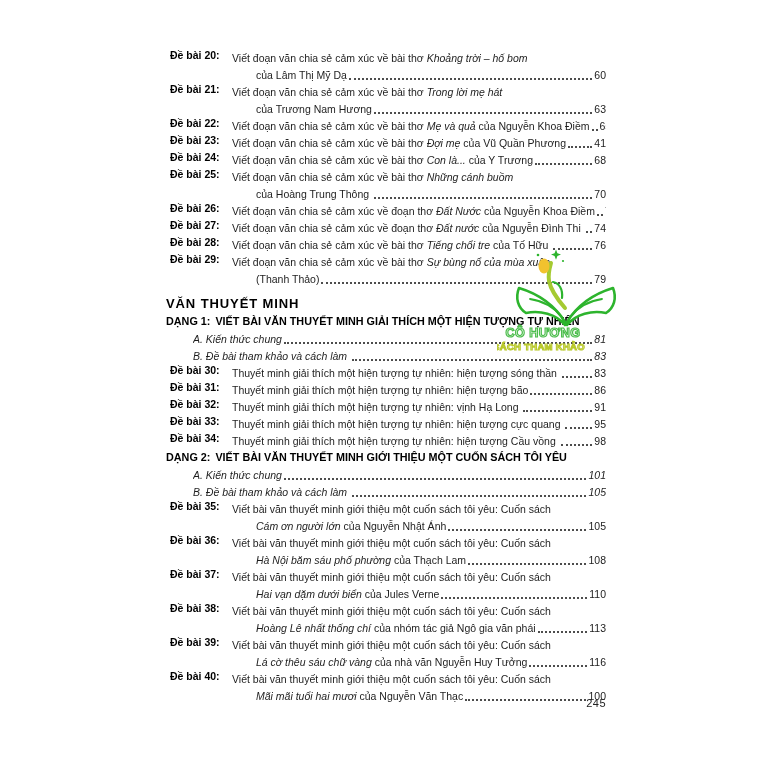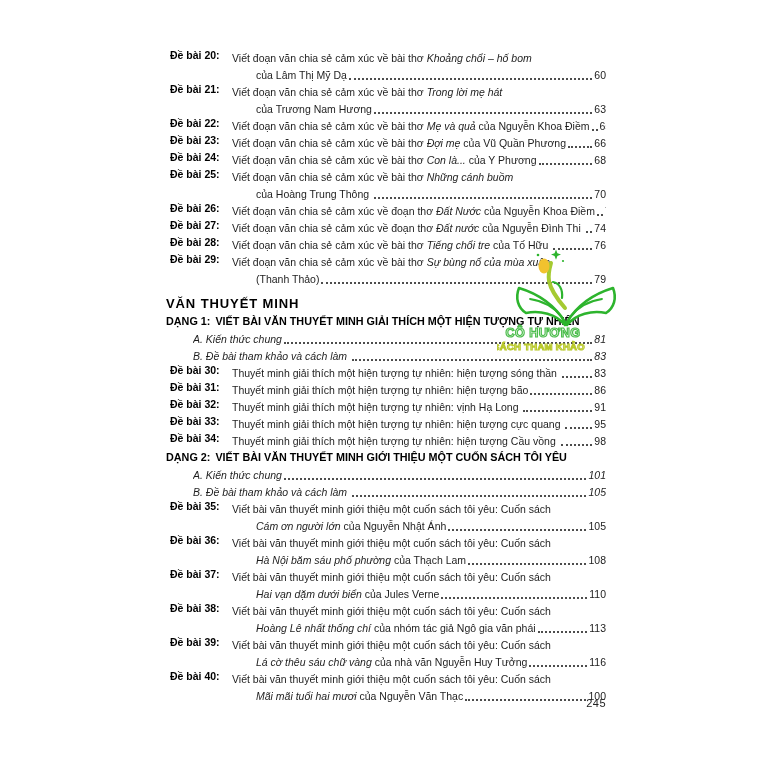--- a/index.html
+++ b/index.html
@@ -46,21 +46,21 @@
 </style>
 </head>
 <body>
 
 <div class="toc">
     <div class="row entry">
       <span class="lbl">Đề bài 20:</span>
       <div class="body">
         <div class="line">
           <span class="seg">Viết đoạn văn chia sẻ cảm xúc về bài thơ </span>
-          <span class="seg i">Khoảng chổi – hố bom</span>
+          <span class="seg i">Khoảng trời – hố bom</span>
         </div>
         <div class="line cont">
           <span class="seg">của Lâm Thị Mỹ Dạ</span>
           <span class="dots"></span>
           <span class="pg">60</span>
         </div>
       </div>
     </div>
     <div class="row entry">
       <span class="lbl">Đề bài 21:</span>
@@ -89,31 +89,31 @@
       </div>
     </div>
     <div class="row entry">
       <span class="lbl">Đề bài 23:</span>
       <div class="body">
         <div class="line">
           <span class="seg">Viết đoạn văn chia sẻ cảm xúc về bài thơ </span>
           <span class="seg i">Đợi mẹ</span>
           <span class="seg"> của Vũ Quần Phương</span>
           <span class="dots"></span>
-          <span class="pg">66</span>
+          <span class="pg">41</span>
         </div>
       </div>
     </div>
     <div class="row entry">
       <span class="lbl">Đề bài 24:</span>
       <div class="body">
         <div class="line">
           <span class="seg">Viết đoạn văn chia sẻ cảm xúc về bài thơ </span>
           <span class="seg i">Con là...</span>
-          <span class="seg"> của Y Phương</span>
+          <span class="seg"> của Y Trương</span>
           <span class="dots"></span>
           <span class="pg">68</span>
         </div>
       </div>
     </div>
     <div class="row entry">
       <span class="lbl">Đề bài 25:</span>
       <div class="body">
         <div class="line">
           <span class="seg">Viết đoạn văn chia sẻ cảm xúc về bài thơ </span>

